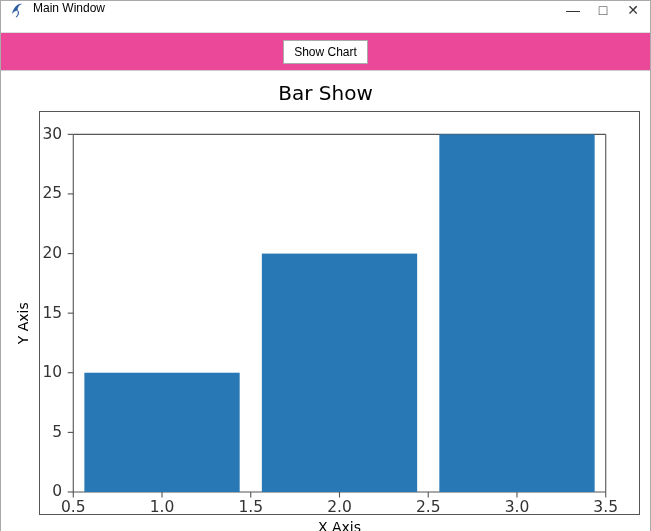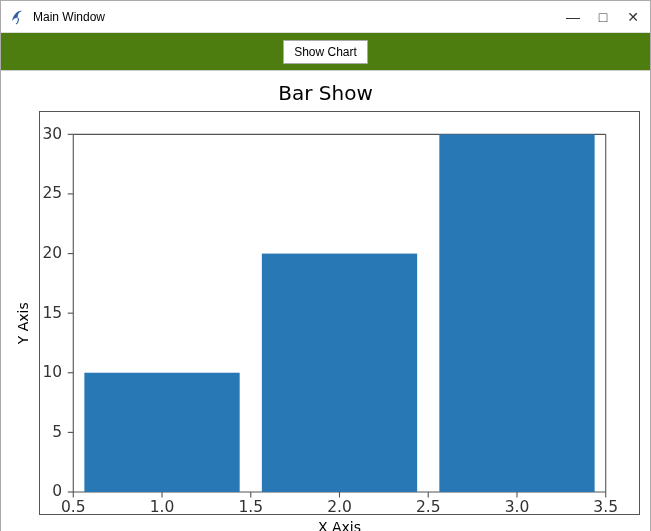--- a/index.html
+++ b/index.html
@@ -19,21 +19,21 @@
       border: 1px solid #aaa;
       display: flex;
       flex-direction: column;
     }
 
     .title-bar {
       background: #fff;
       border-bottom: 1px solid #ddd;
       height: 32px;
       display: flex;
-      align-items: center;
+      align-items: flex-start;
       padding: 0 8px;
       flex-shrink: 0;
     }
 
     .title-bar-icon {
       width: 18px;
       height: 18px;
       margin-right: 6px;
       display: flex;
       align-items: center;
@@ -60,21 +60,21 @@
       justify-content: center;
       font-size: 14px;
       color: #333;
       cursor: pointer;
       background: none;
       border: none;
       line-height: 1;
     }
 
     .toolbar {
-      background: #4d7c0f;
+      background: #ec4899;
       border-bottom: 1px solid #ccc;
       height: 38px;
       display: flex;
       align-items: center;
       justify-content: center;
       flex-shrink: 0;
     }
 
     .show-chart-btn {
       padding: 4px 10px;

